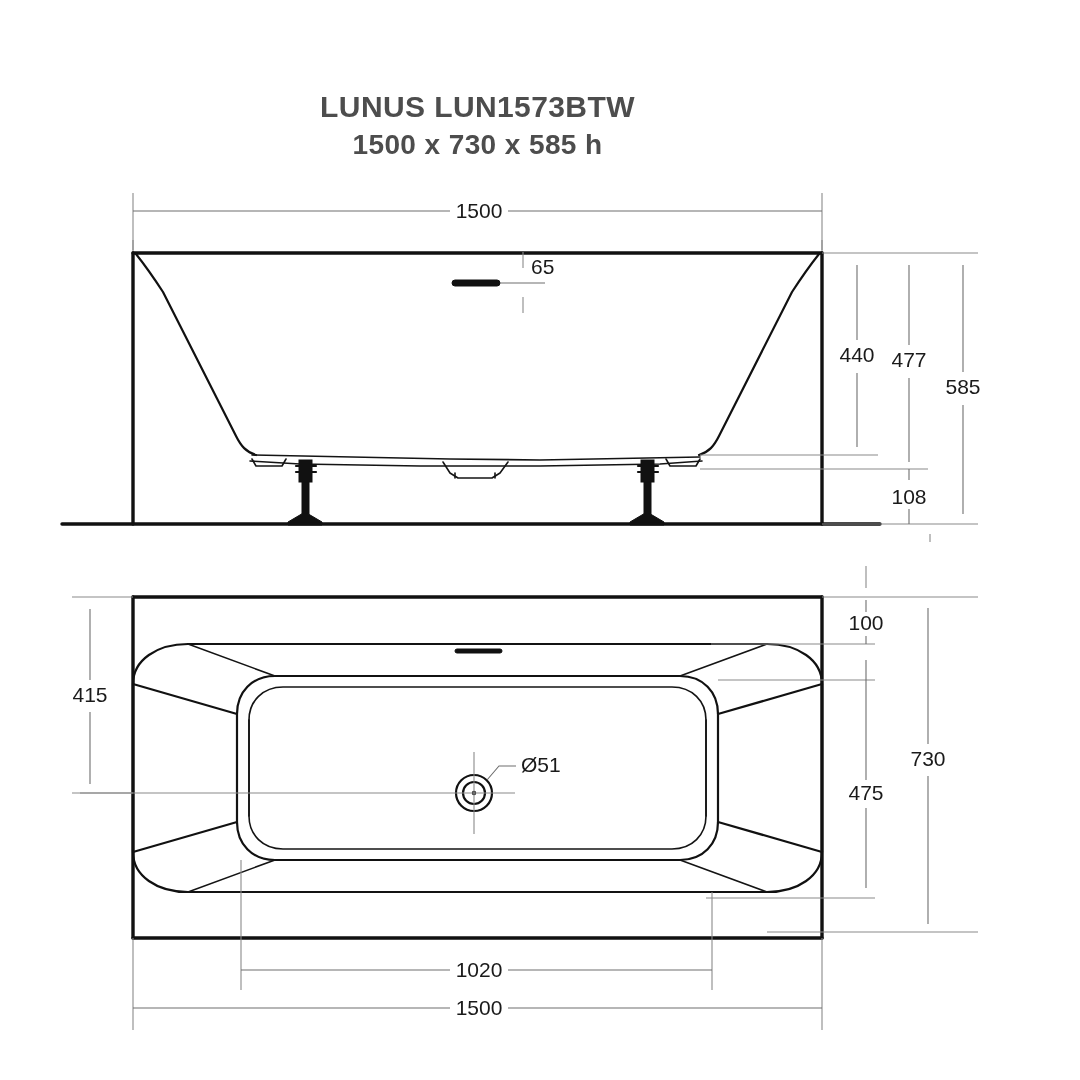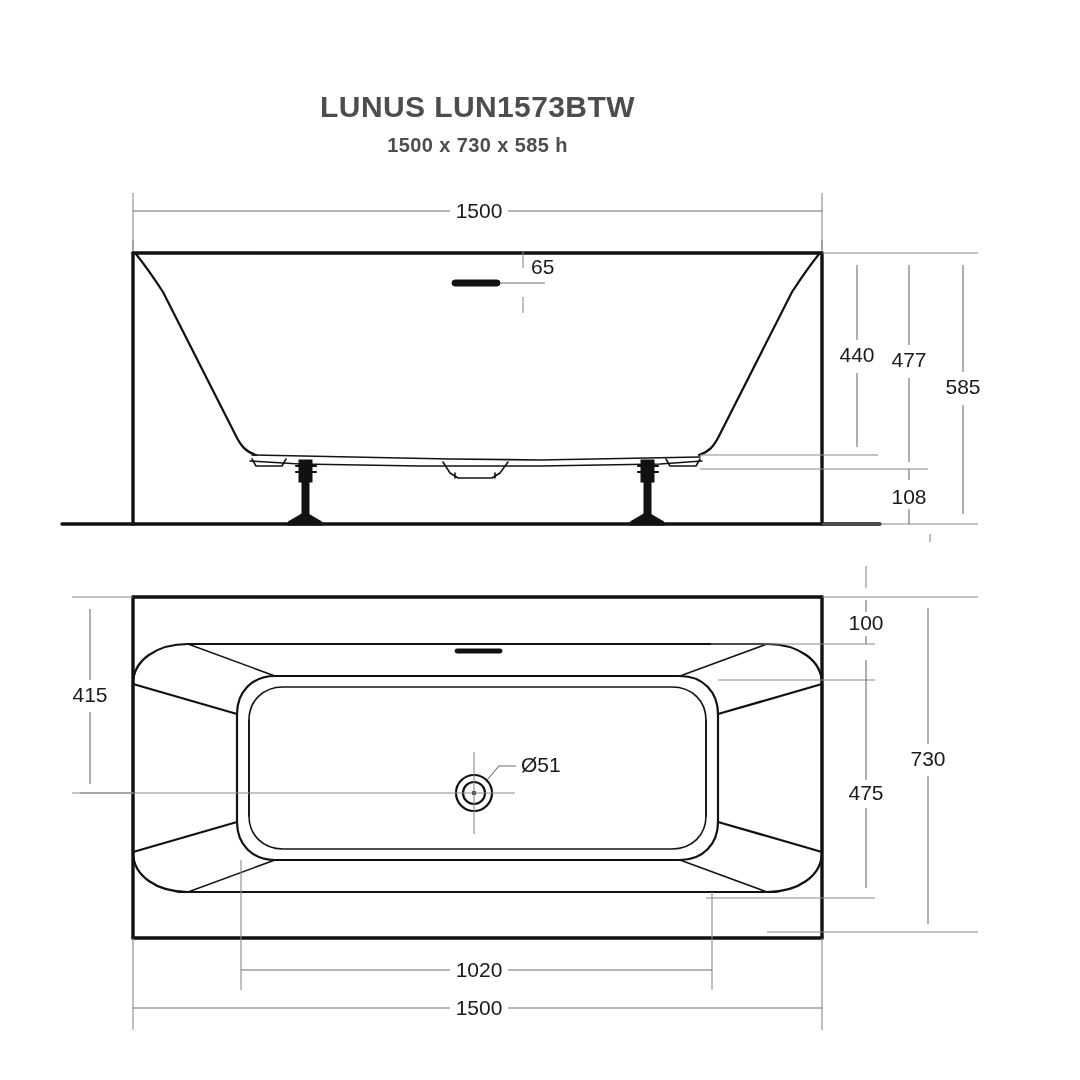--- a/index.html
+++ b/index.html
@@ -29,21 +29,21 @@
     pointer-events: none;
   }
   .title-line1 {
     font-size: 30px;
     font-weight: bold;
     color: #4d4d4d;
     letter-spacing: 0.4px;
     line-height: 38px;
   }
   .title-line2 {
-    font-size: 20px;
+    font-size: 28px;
     font-weight: bold;
     color: #4d4d4d;
     letter-spacing: 0.4px;
     line-height: 38px;
   }
   svg.drawing {
     position: absolute;
     left: 0;
     top: 0;
   }

